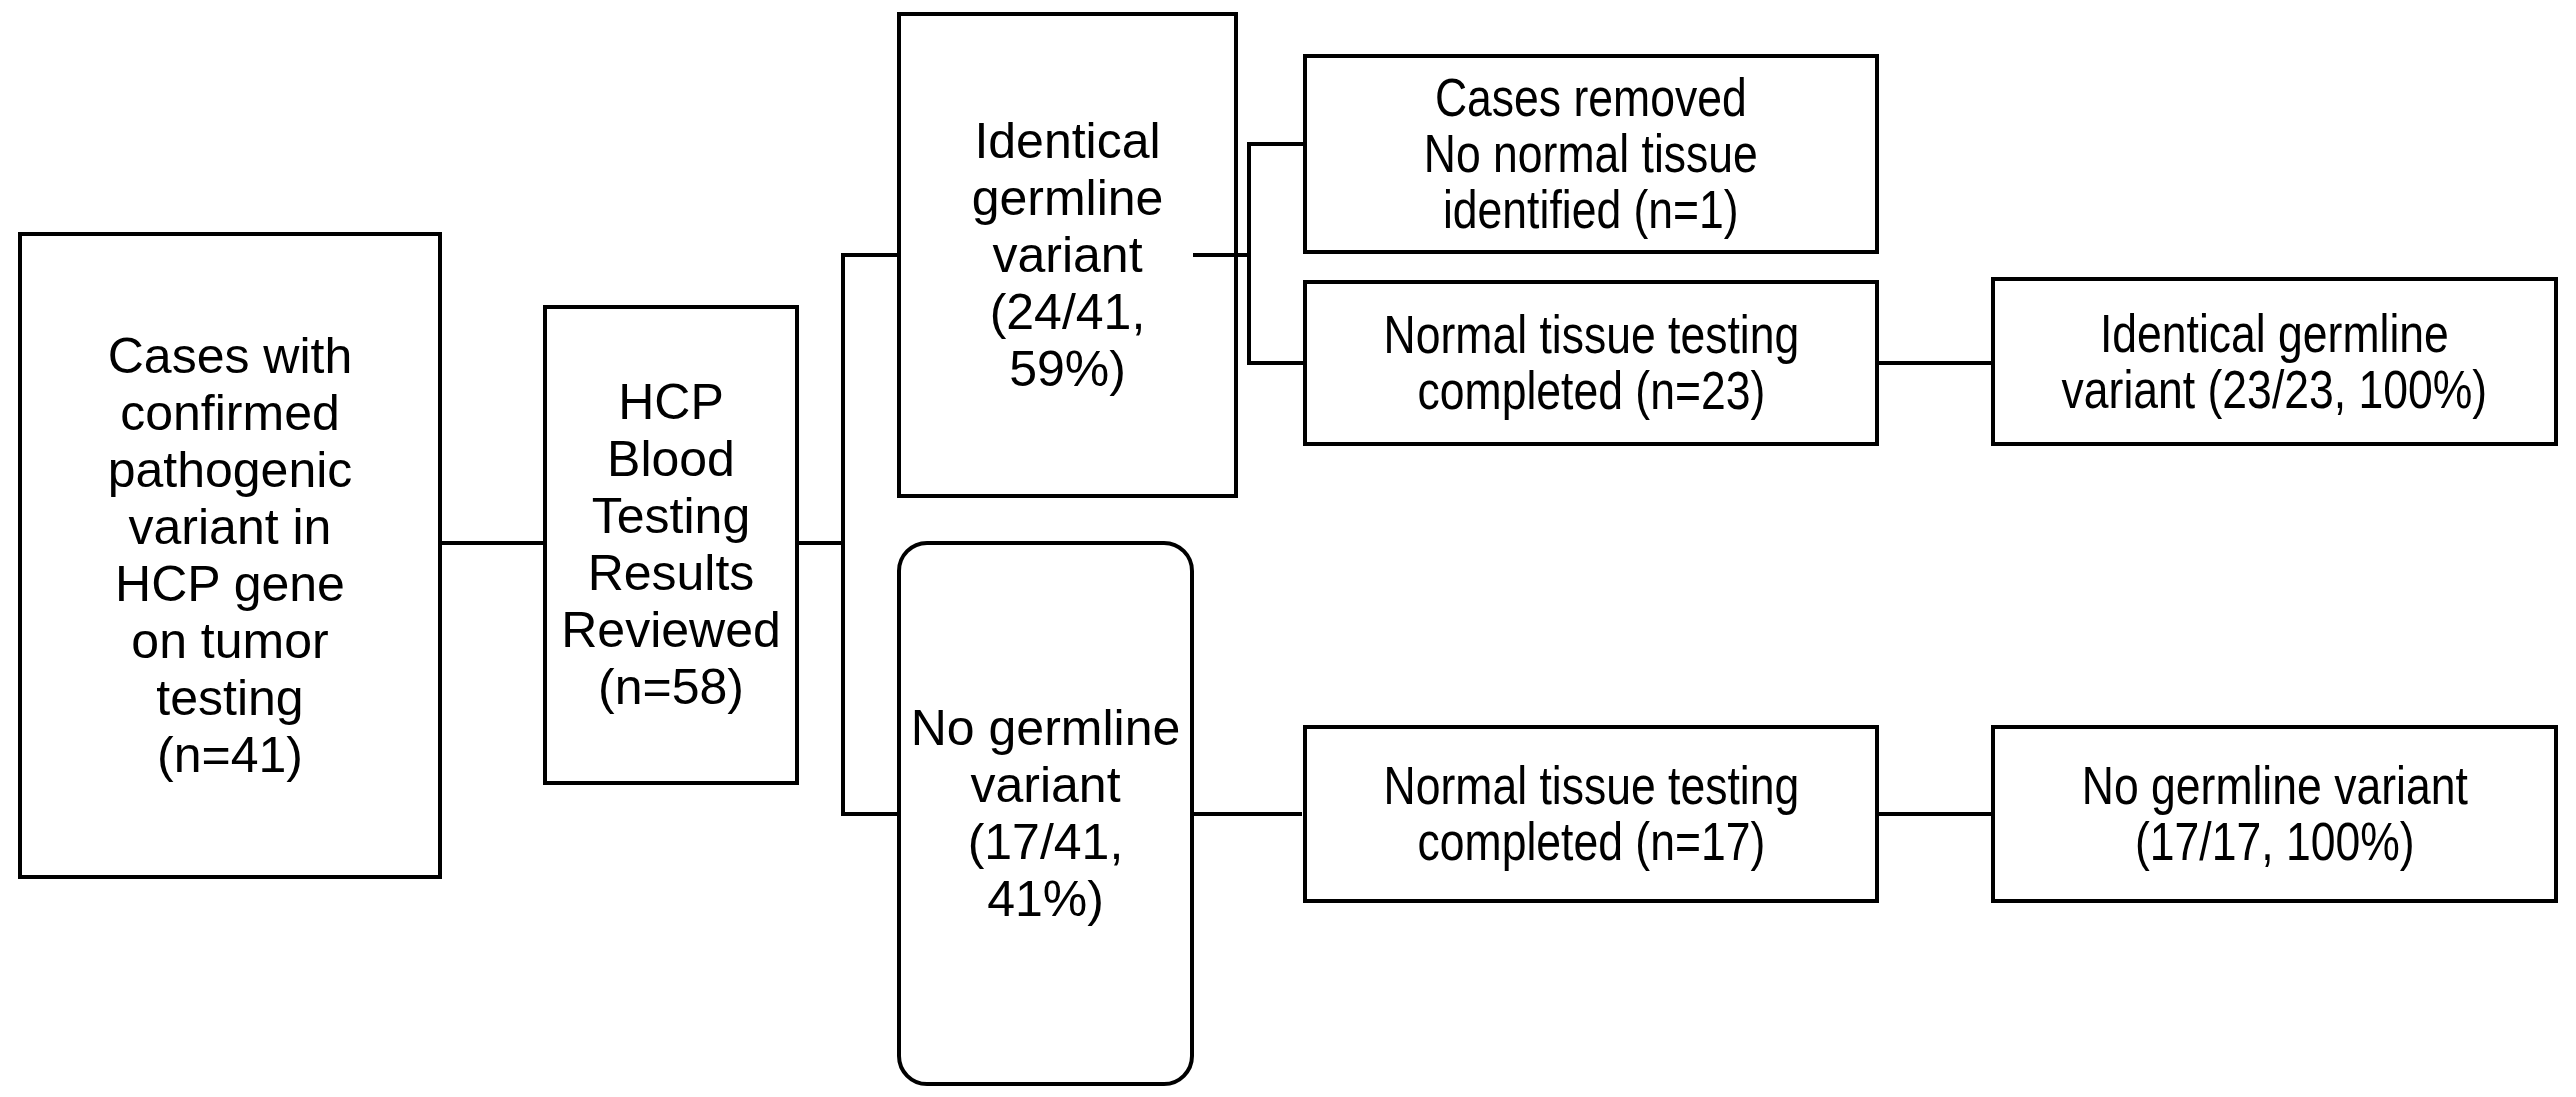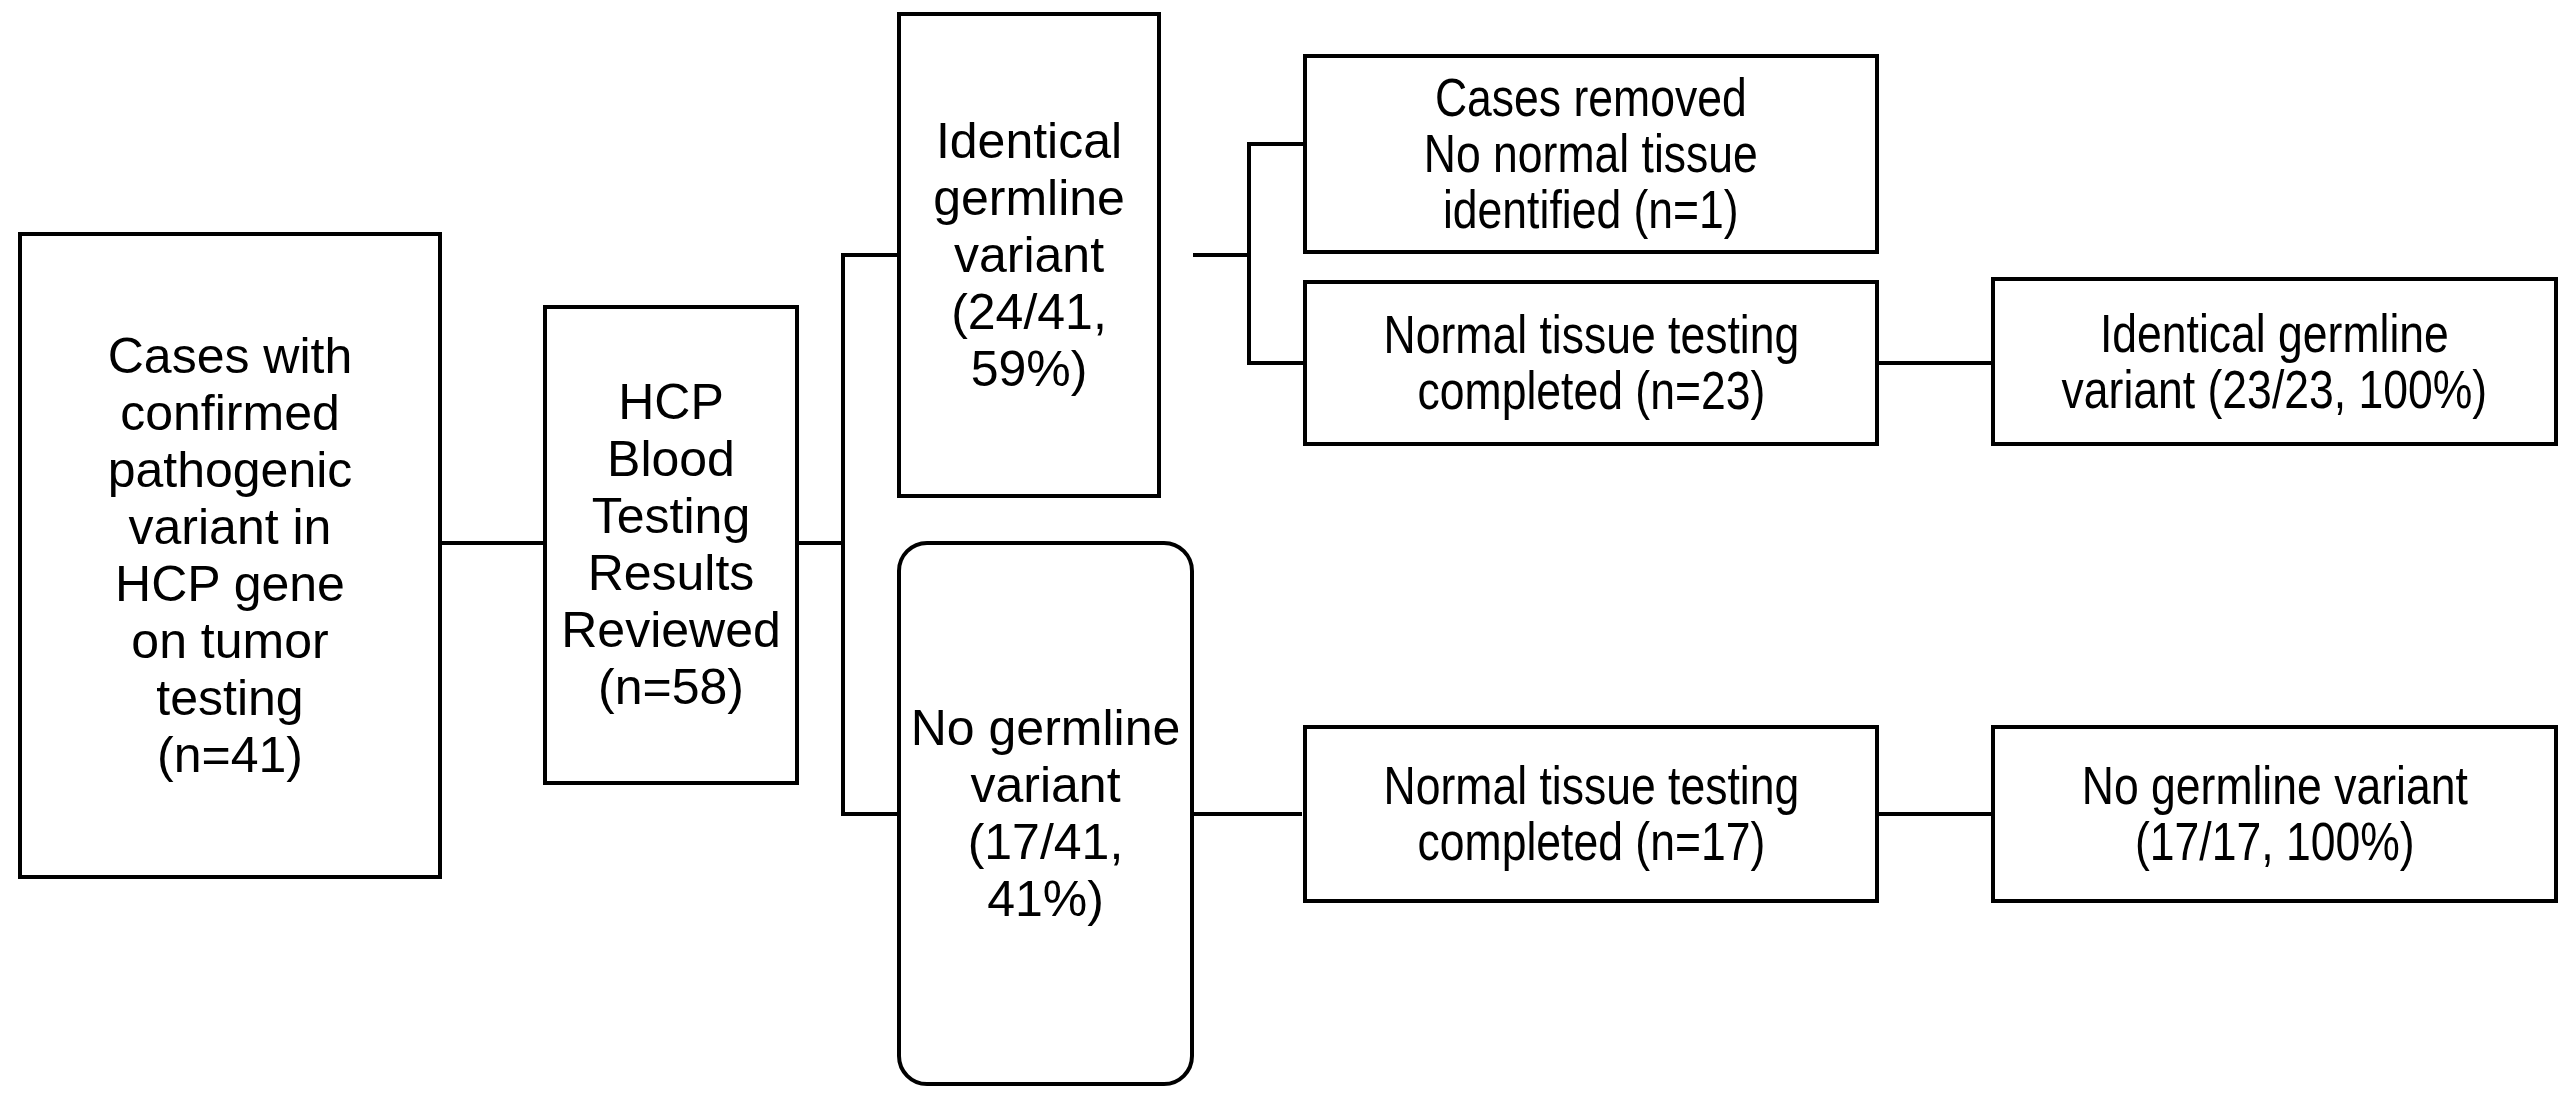--- a/index.html
+++ b/index.html
@@ -35,21 +35,21 @@
     transform-origin: 50% 50%;
   }
   .conn {
     position: absolute;
     background: #000000;
   }
 
   
   .b1 { left: 18px;   top: 232px;  width: 424px; height: 647px; }
   .b2 { left: 543px;  top: 305px;  width: 256px; height: 480px;  }
-  .b3 { left: 897px; top: 12px;   width: 264px; height: 486px;  }
+  .b3 { left: 897px; top: 12px;   width: 341px; height: 486px;  }
   .b4 { left: 897px; top: 541px;  width: 297px; height: 545px; border-radius: 30px;  }
   .b5 { left: 1303px; top: 54px;   width: 576px; height: 200px;  }
   .b6 { left: 1303px; top: 280px;  width: 576px; height: 166px;  }
   .b7 { left: 1991px; top: 277px;  width: 567px; height: 169px;  }
   .b8 { left: 1303px; top: 725px; width: 576px; height: 178px;  }
   .b9 { left: 1991px; top: 725px; width: 567px; height: 178px; text-align: center;  }
 
   
   .c1  { left: 442px;  top: 541px;  width: 101px; height: 3.6px; }  
   .c2  { left: 799px; top: 541px;  width: 46px;  height: 3.6px; }  

